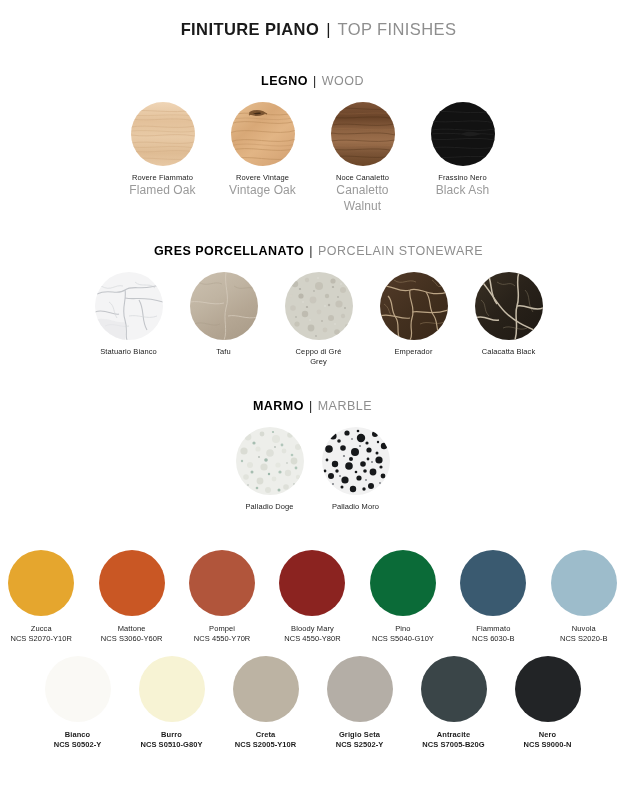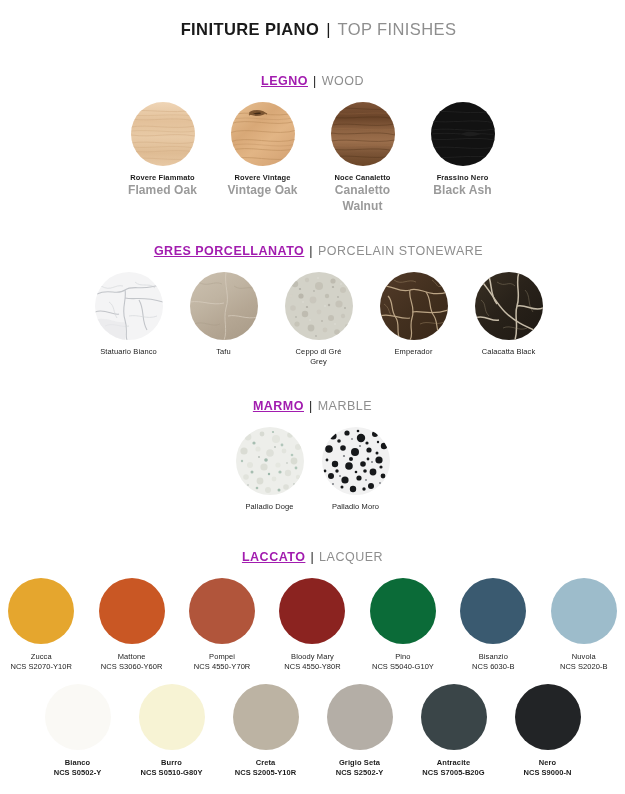--- a/index.html
+++ b/index.html
@@ -31,21 +31,21 @@
   .main-title .pipe  { font-weight: 400; color: #1a1a1a; padding: 0 2px; }
   .main-title .light { font-weight: 400; color: #8e8e8e; }
 
   
   .section-title {
     text-align: center;
     font-size: 12.5px;
     letter-spacing: 0.5px;
     white-space: nowrap;
   }
-  .section-title .strong { font-weight: 700; color: #a21caf; text-decoration: underline; }
+  .section-title .strong { font-weight: 700; color: #000000; }
   .section-title .pipe  { font-weight: 400; color: #1a1a1a; padding: 0 1px; }
   .section-title .light { font-weight: 400; color: #8e8e8e; }
 
   
   .section { width: 100%; }
   .sec-wood      { margin-top: 34px; }
   .sec-porcelain { margin-top: 30px; padding-left: 12px; }
   .sec-marble    { margin-top: 32px; }
   .sec-lacquer   { margin-top: 38px; }
 
@@ -85,21 +85,21 @@
   }
   .lab-code {
     font-size: 7.5px;
     color: #1c1c1c;
     letter-spacing: 0.05px;
     white-space: nowrap;
   }
 
   
   .sec-wood .disc       { width: 64px; height: 64px; }
-  .sec-wood .swatch-cell{ width: 88px; font-weight: bold; }
+  .sec-wood .swatch-cell{ width: 88px; }
   .sec-wood .row        { gap: 12px; }
 
   .sec-porcelain .disc       { width: 68px; height: 68px; }
   .sec-porcelain .swatch-cell{ width: 86px; justify-content: space-between; }
   .sec-porcelain .row        { gap: 9px; }
 
   .sec-marble .disc       { width: 68px; height: 68px; }
   .sec-marble .swatch-cell{ width: 86px; }
   .sec-marble .row        { }
 
@@ -564,25 +564,20 @@
         </div>
         <div class="labels">
           <div class="lab-it">Palladio Moro</div>
         </div>
       </div>
 
     </div>
   </div>
 
   <div class="section sec-lacquer">
-    <div class="section-title">
-      <span class="strong">LACCATO</span>
-      <span class="pipe">|</span>
-      <span class="light">LACQUER</span>
-    </div>
 
     <div class="row row-1">
       <div class="swatch-cell">
         <div class="disc" style="background: rgb(229, 166, 46);"></div>
         <div class="labels">
           <div class="lab-it">Zucca</div>
           <div class="lab-code">NCS S2070-Y10R</div>
         </div>
       </div>
       <div class="swatch-cell">
@@ -609,21 +604,21 @@
       <div class="swatch-cell">
         <div class="disc" style="background: rgb(11, 107, 56);"></div>
         <div class="labels">
           <div class="lab-it">Pino</div>
           <div class="lab-code">NCS S5040-G10Y</div>
         </div>
       </div>
       <div class="swatch-cell">
         <div class="disc" style="background: rgb(58, 90, 112);"></div>
         <div class="labels">
-          <div class="lab-it">Bisanzio</div>
+          <div class="lab-it">Fiammato</div>
           <div class="lab-code">NCS 6030-B</div>
         </div>
       </div>
       <div class="swatch-cell">
         <div class="disc" style="background: rgb(157, 188, 203);"></div>
         <div class="labels">
           <div class="lab-it">Nuvola</div>
           <div class="lab-code">NCS S2020-B</div>
         </div>
       </div>

